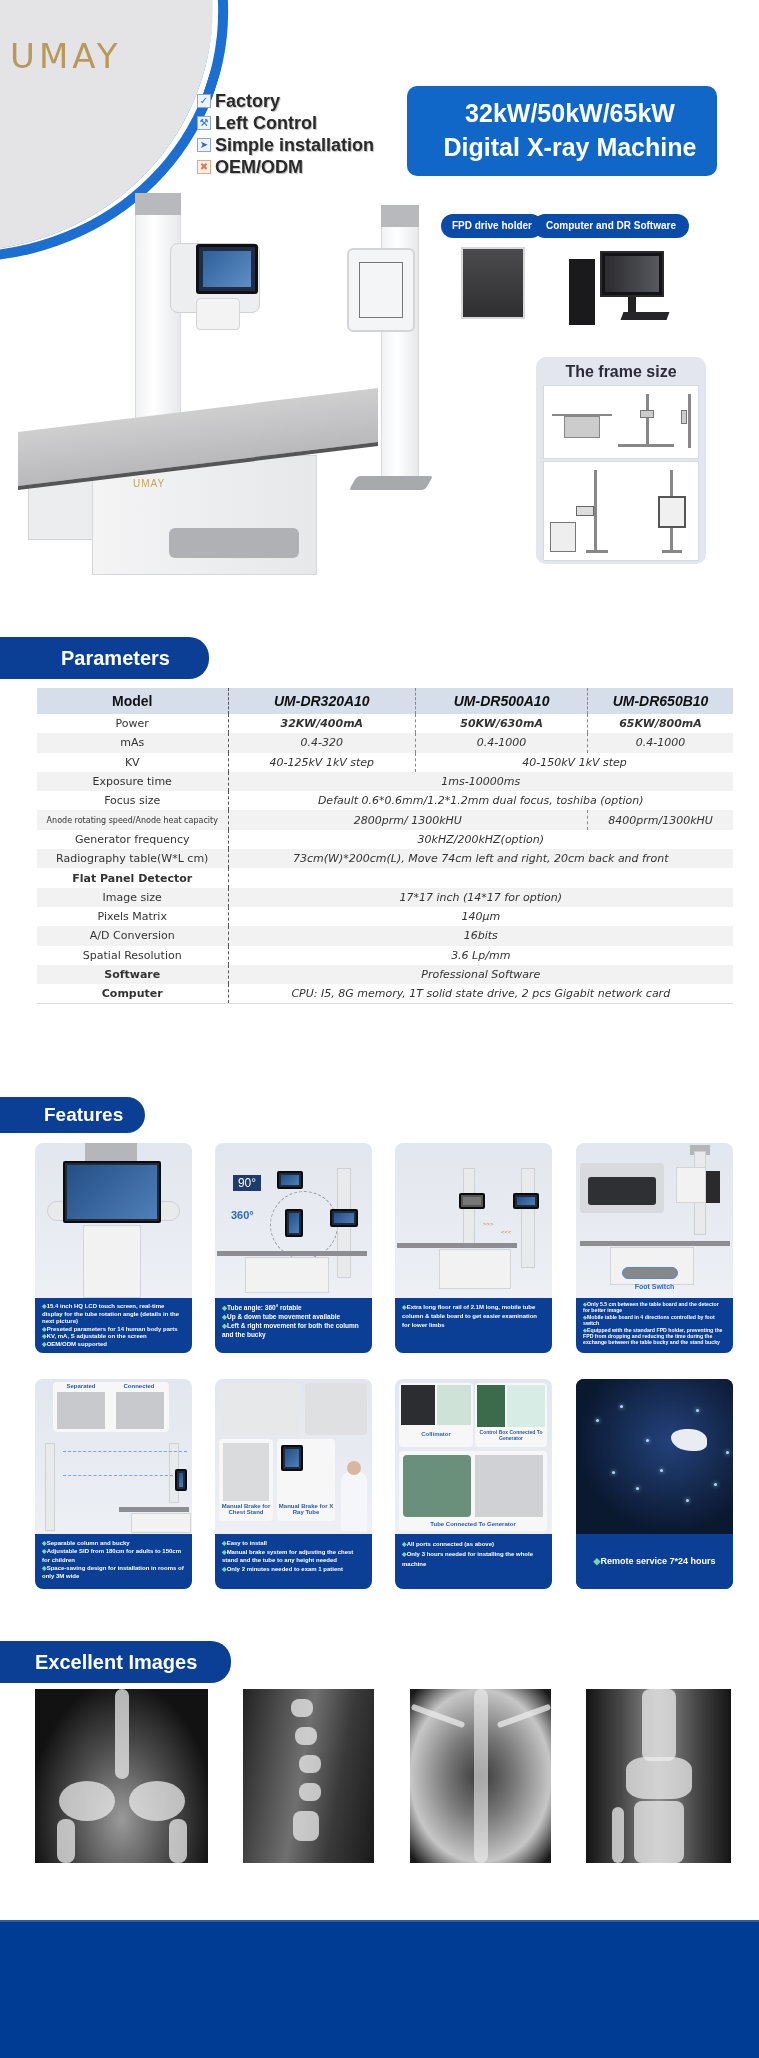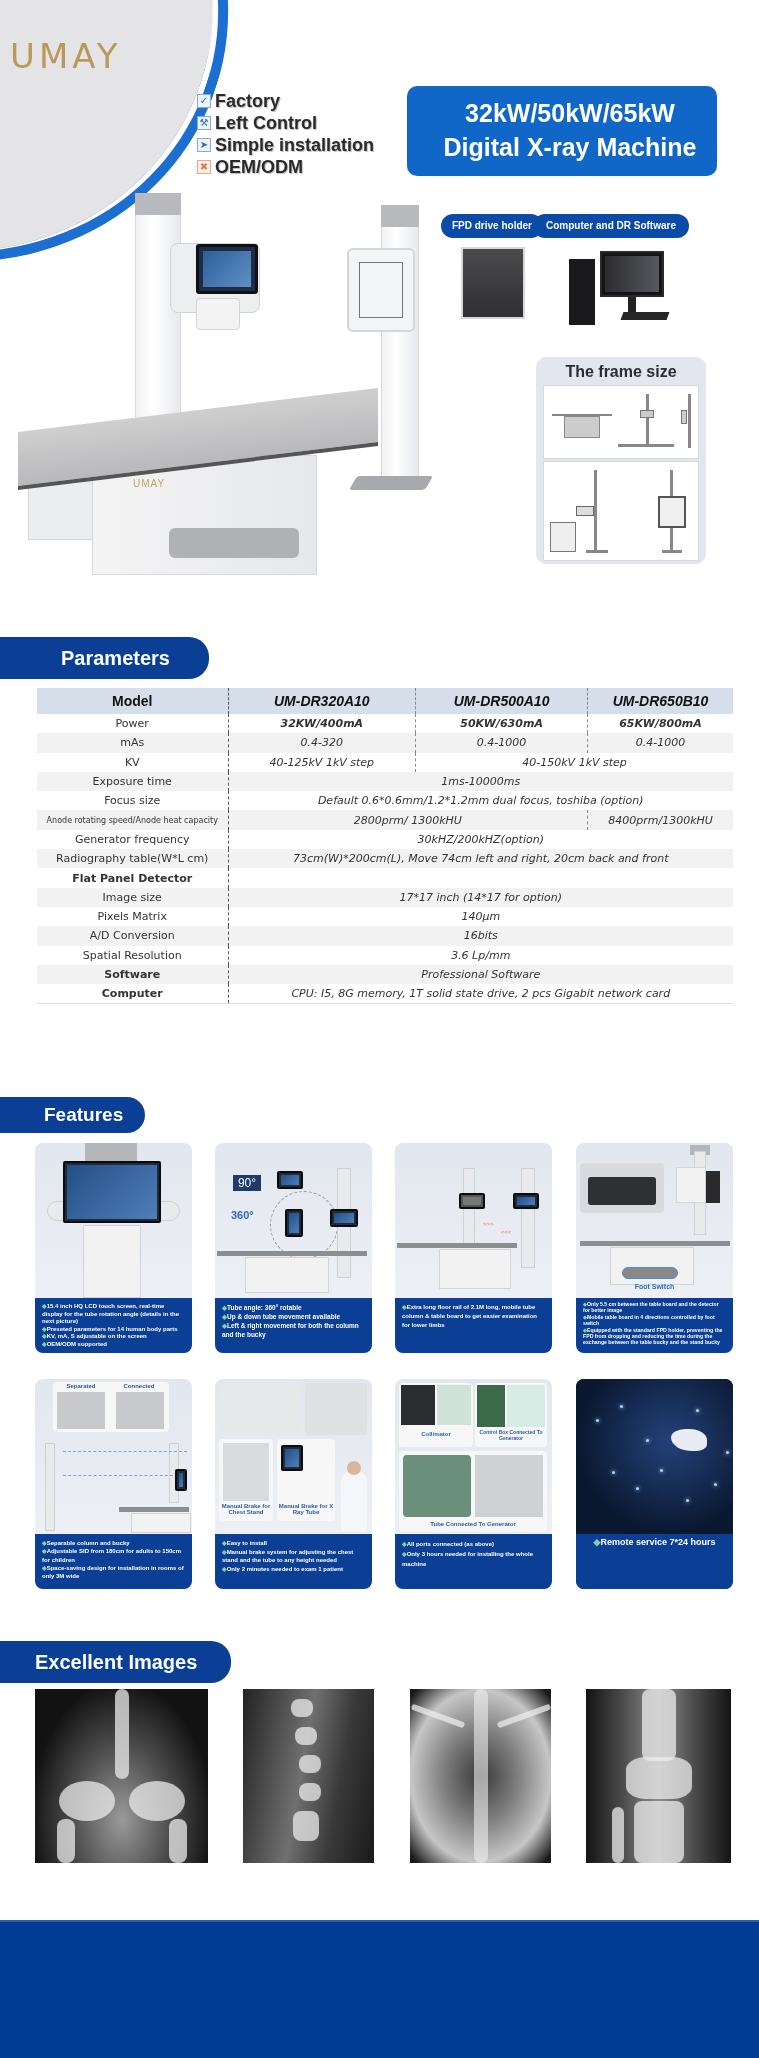--- a/index.html
+++ b/index.html
@@ -76,21 +76,21 @@
     .ptable td.c { border-right: 1px dashed #888; font-style: italic; }
     .ptable td.c:last-child { border-right: none; }
     .ptable td.sm { font-size: 8px; }
     .ptable td.b { font-weight: bold; }
     .ptable tr.last td { border-bottom: 1px solid #ddd; }
 
     
     .card { position: absolute; width: 157px; height: 210px; background: linear-gradient(180deg,#e2e6ee,#f1f3f7); border-radius: 8px; overflow: hidden; }
     .card .img { position: absolute; left: 0; top: 0; right: 0; height: 155px; }
     .card .cap { position: absolute; left: 0; right: 0; bottom: 0; height: 55px; background: #0a3f95; color: #fff; font-size: 6px; font-weight: bold; padding: 5px 7px; line-height: 7.6px; }
-    .card .cap.big { font-size: 9px; text-align: center; display: flex; justify-content: center; }
+    .card .cap.big { font-size: 9px; text-align: center; display: flex; align-items: center; justify-content: center; }
     .card .cap p::before { content: "\25C6 "; color: #7dd3a8; }
     .card.dark { background: #0e1f3d; }
     .card.dark .img { background: radial-gradient(ellipse at 60% 40%, #23427a, #0a1830 70%); }
 
     .mini { position: absolute; background: #1f2a3a; border: 2px solid #0c0c0e; border-radius: 2px; }
     .mini-screen { position: absolute; left: 2px; top: 2px; right: 2px; bottom: 2px; background: linear-gradient(135deg,#244e86,#4f7fb8); }
     .gray-col { position: absolute; background: #e9eaec; border: 1px solid #cfd0d3; }
     .gray-cap { position: absolute; background: #b5b6b9; }
     .gtable { position: absolute; background: #8d8e91; height: 5px; }
     .gbase { position: absolute; background: #f2f2f3; border: 1px solid #d3d4d6; }

